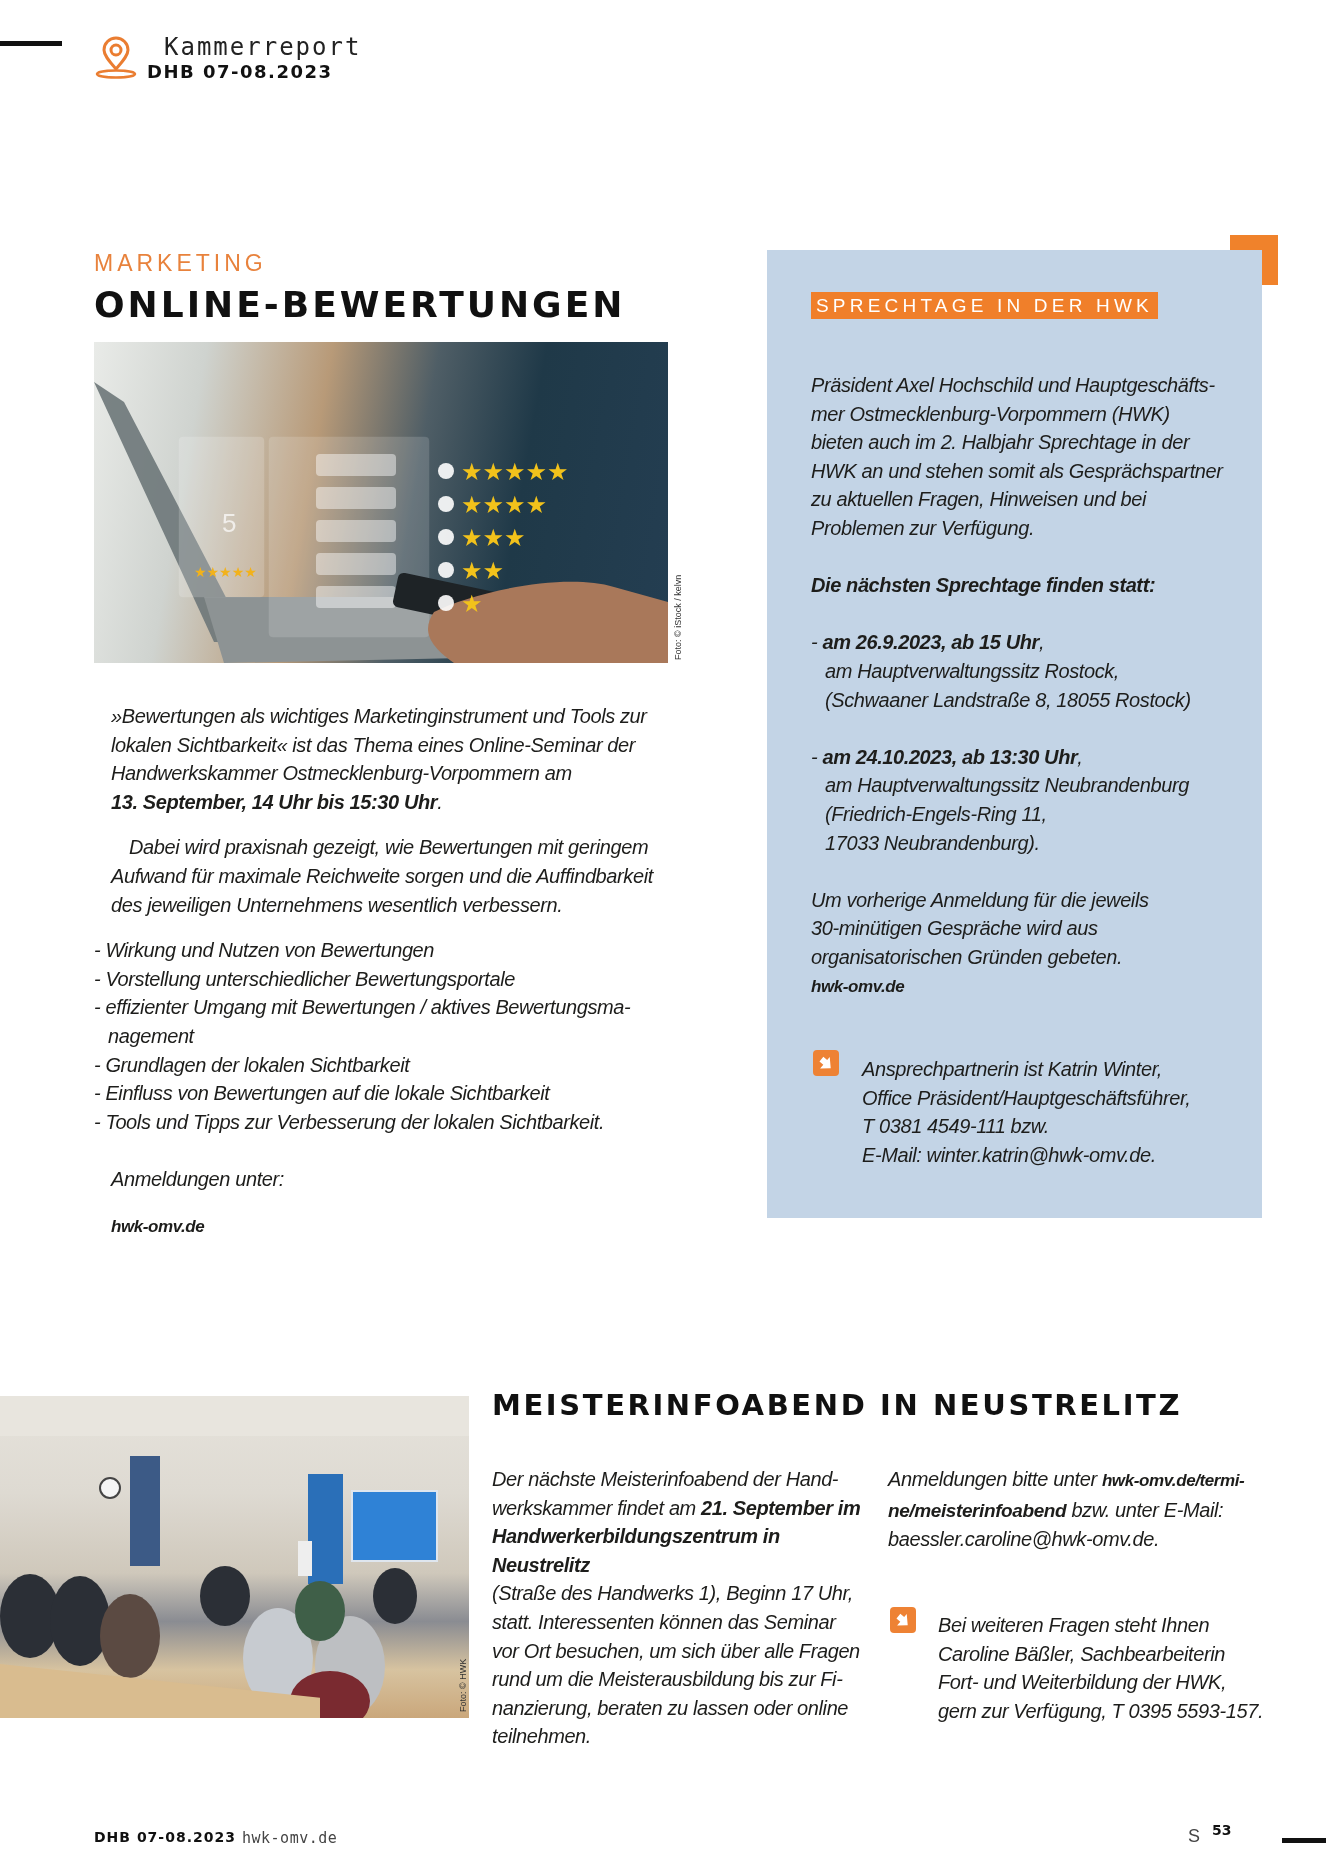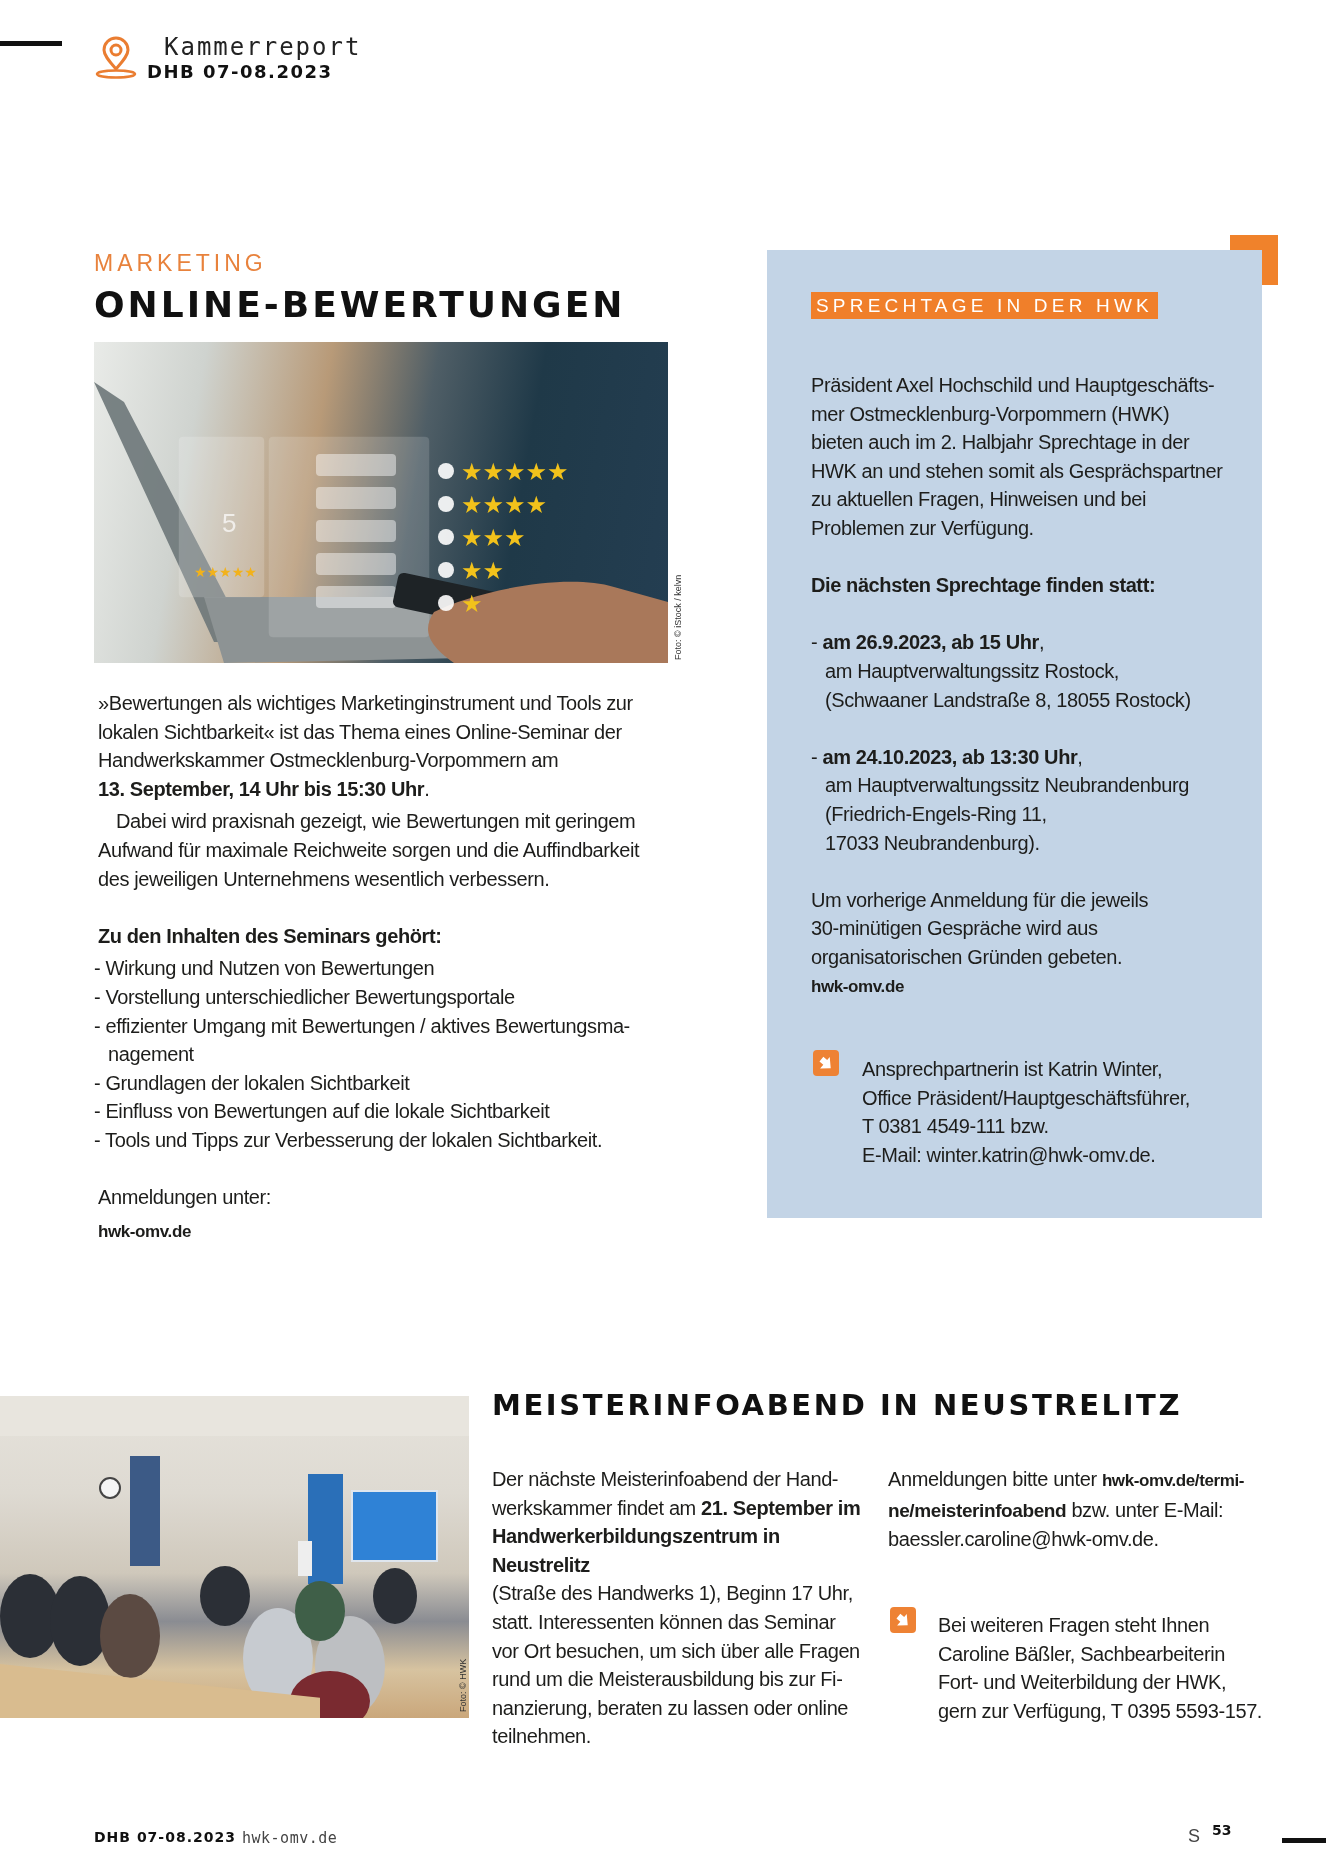--- a/index.html
+++ b/index.html
@@ -1,38 +1,38 @@
 <!DOCTYPE html>
 <html><head>
 <meta charset="utf-8">
 <style>
   html, body { margin:0; padding:0; background:#ffffff; }
   body { width:1326px; height:1875px; position:relative; overflow:hidden;
          font-family:"Liberation Sans", sans-serif; color:#1d1d1b; }
   .abs { position:absolute; }
   .cond { font-family:"Liberation Sans Narrow","Liberation Sans", sans-serif; }
-  .body-text { font-size:20px; line-height:28.6px; letter-spacing:-0.4px; transform-origin:0 0; }
+  .body-text { font-size:20px; line-height:28.6px; letter-spacing:-0.4px; transform-origin:0 0;font-style:italic; }
   .body-text b { font-weight:700; }
   .mono { font-family:"DejaVu Sans Mono", monospace; }
 
   
   .top-bar { left:0; top:41px; width:62px; height:5px; background:#111; }
   .pin { left:94px; top:36px; width:44px; height:44px; }
   .kr { left:164px; top:33px; font-size:24px; letter-spacing:2px; color:#222; }
   .dhb { left:147px; top:61px; font-size:18px; font-weight:700; letter-spacing:1.5px; color:#111; font-family:"DejaVu Sans", sans-serif; }
 
   .kicker { left:94px; top:250px; font-size:23px; letter-spacing:4px; color:#e8823c; }
   .title1 { left:94px; top:284px; font-size:36px; font-weight:700; letter-spacing:3px; color:#111; font-family:"DejaVu Sans", sans-serif; }
 
   .photo1 { left:94px; top:342px; width:574px; height:321px; overflow:hidden;
             background:linear-gradient(100deg,#e9ebe8 0%,#cfd3cf 18%,#b89a78 38%,#4f5e66 55%,#1f3948 72%,#243e52 100%); }
   .credit { font-size:9px; color:#333; transform:rotate(-90deg); transform-origin:0 0; white-space:nowrap; }
 
   .leftcol { left:94px; top:685px; width:580px; }
-  .leftcol p { margin:4px; }
+  .leftcol p { margin:17px; }
 
   
   .corner { left:1230px; top:235px; width:48px; height:50px; background:#f0822b; }
   .bluebox { left:767px; top:250px; width:495px; height:968px; background:#c3d4e6; }
   .tag { left:811px; top:292px; height:27px; padding:0 5px; background:#f07f2a; color:#fff;
          font-size:19px; letter-spacing:4.2px; line-height:27px; }
   .sidebar-text { left:811px; width:440px; }
 
   .arrow-icon { width:26px; height:26px; background:#ee8234; border-radius:4px; display:flex; align-items:center; justify-content:center; }
 
@@ -104,21 +104,20 @@
     <span>»Bewertungen als wichtiges Marketinginstrument und Tools zur</span><br>
     <span>lokalen Sichtbarkeit« ist das Thema eines Online-Seminar der</span><br>
     <span>Handwerkskammer Ostmecklenburg-Vorpommern am</span><br>
     <b>13. September, 14 Uhr bis 15:30 Uhr</b><span>.</span>
   </p>
   <p style="text-indent:18px;">
     <span>Dabei wird praxisnah gezeigt, wie Bewertungen mit geringem</span><br>
     <span>Aufwand für maximale Reichweite sorgen und die Auffindbarkeit</span><br>
     <span>des jeweiligen Unternehmens wesentlich verbessern.</span>
   </p>
-  <p style="margin-top:28.6px;"><b>Zu den Inhalten des Seminars gehört:</b></p>
   <div>
     <div>- Wirkung und Nutzen von Bewertungen</div>
     <div>- Vorstellung unterschiedlicher Bewertungsportale</div>
     <div>- effizienter Umgang mit Bewertungen / aktives Bewertungsma-</div>
     <div style="padding-left:14px;">nagement</div>
     <div>- Grundlagen der lokalen Sichtbarkeit</div>
     <div>- Einfluss von Bewertungen auf die lokale Sichtbarkeit</div>
     <div>- Tools und Tipps zur Verbesserung der lokalen Sichtbarkeit.</div>
   </div>
   <p style="margin-top:28.6px;">Anmeldungen unter:</p>

